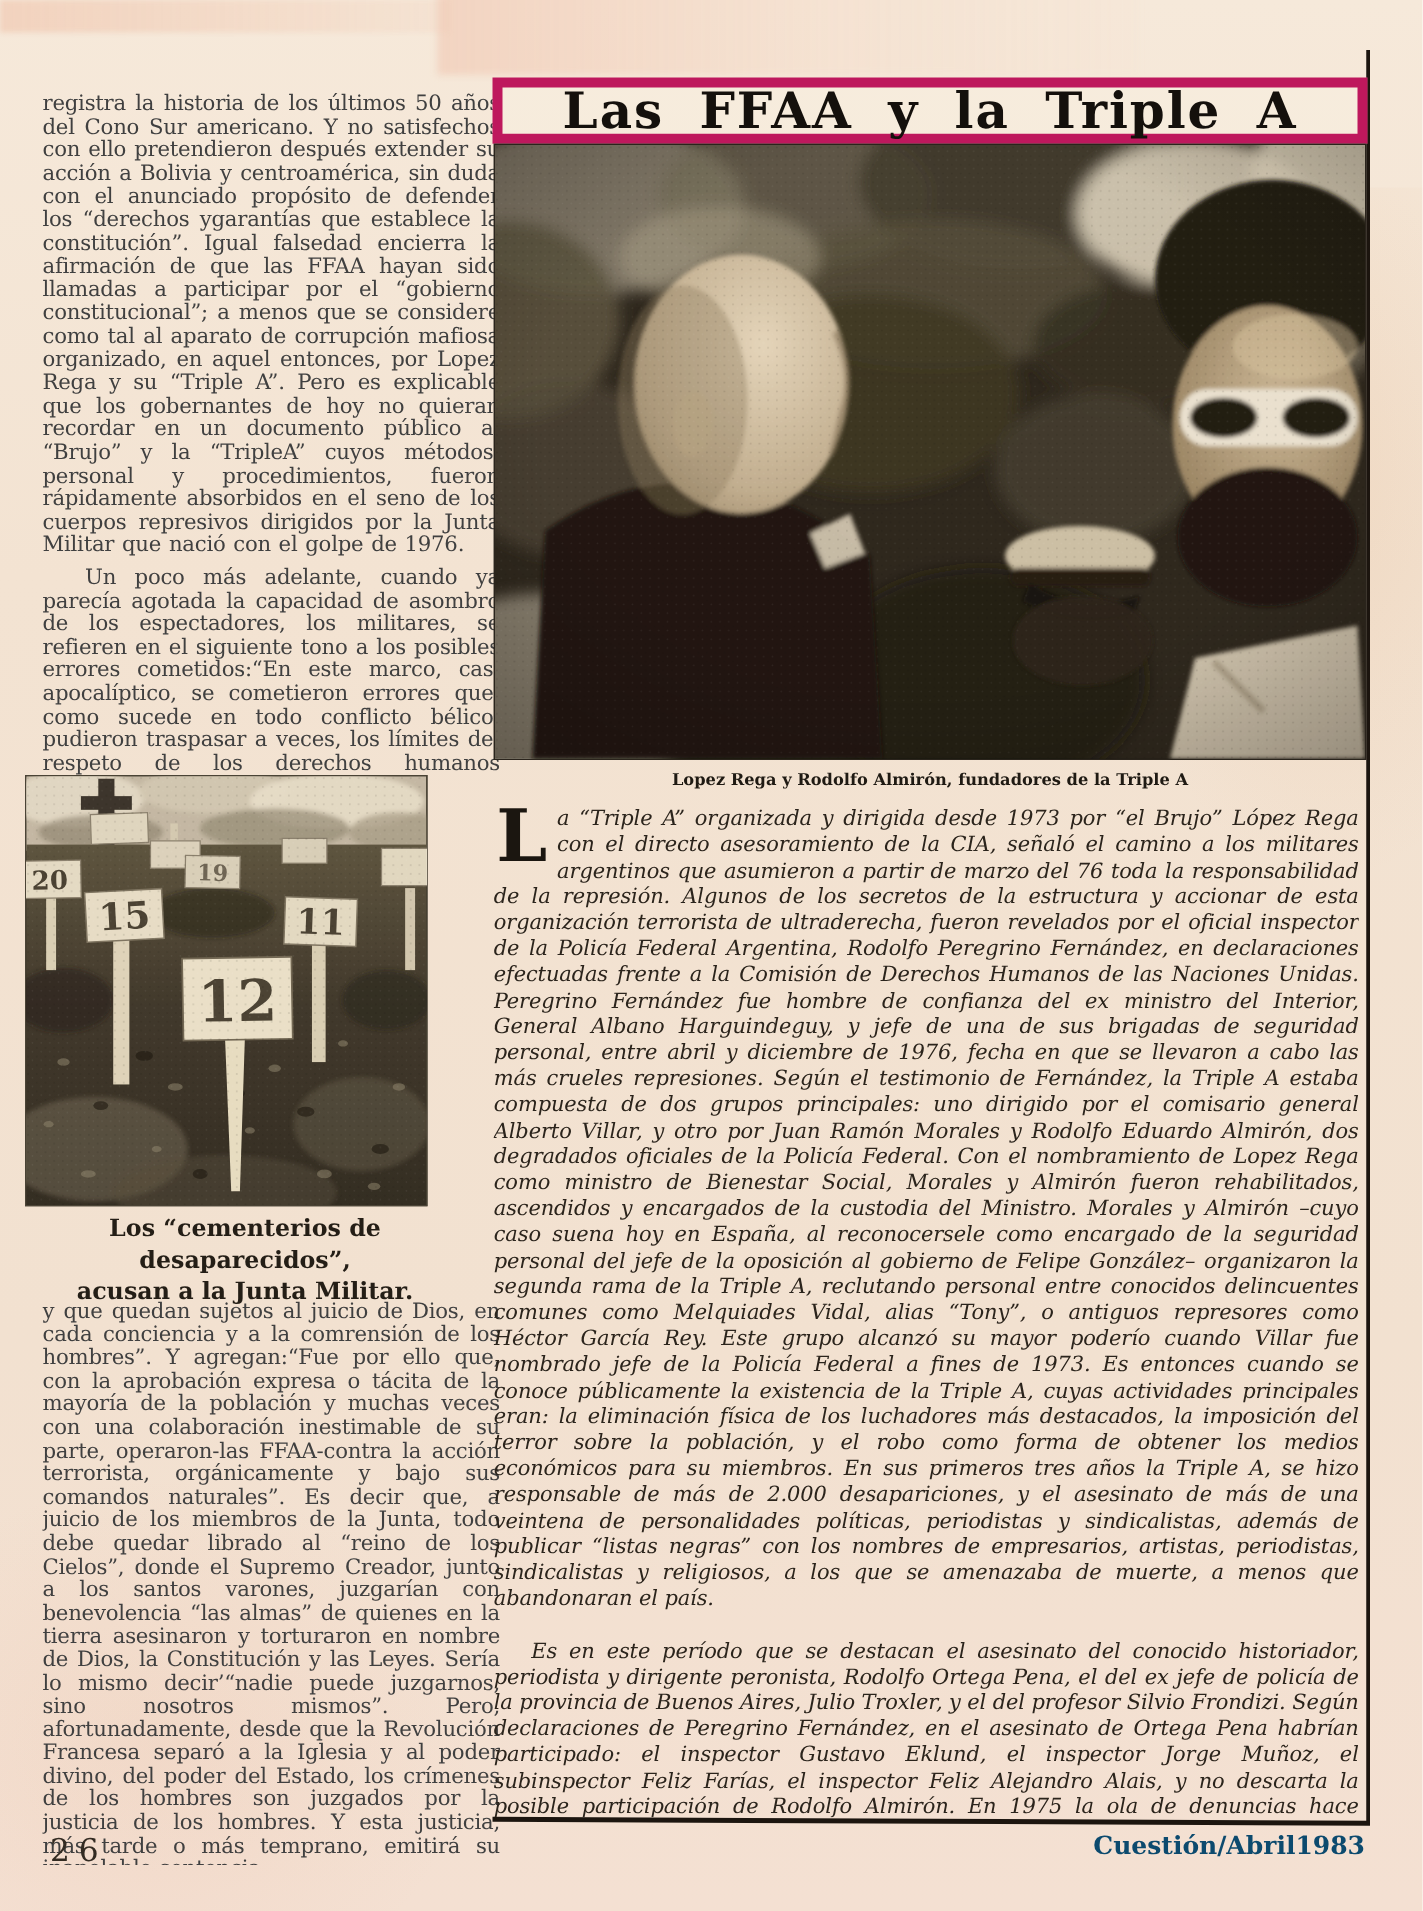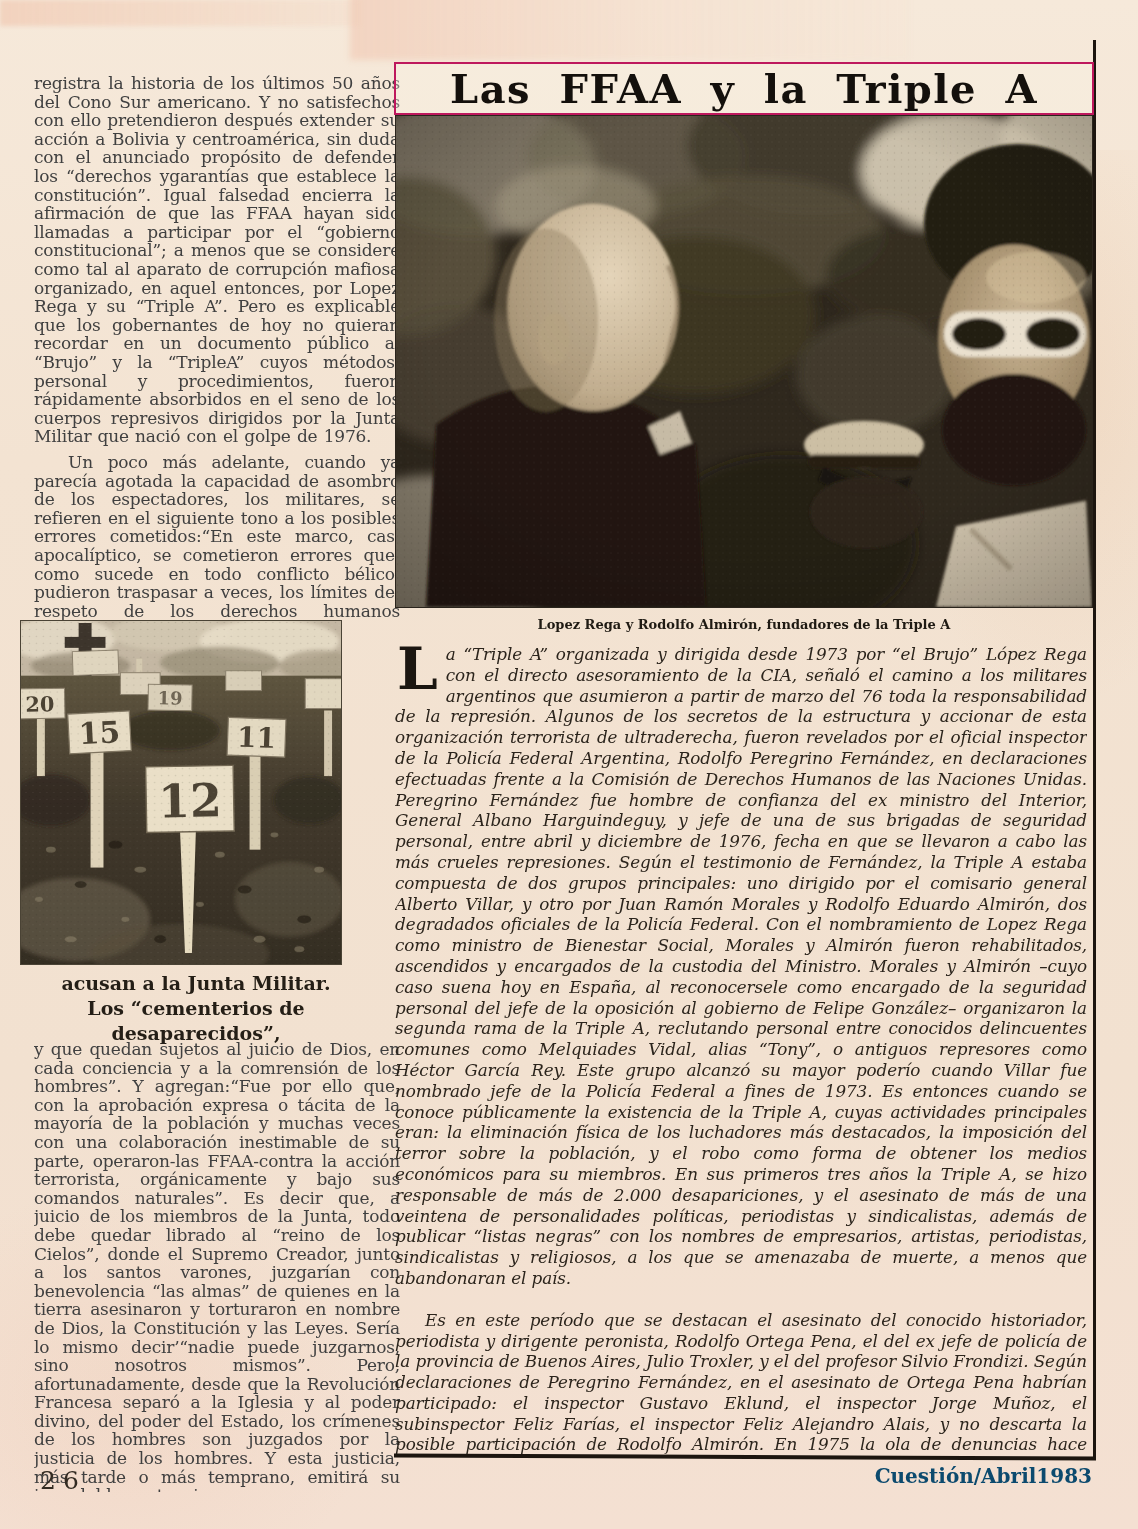--- a/index.html
+++ b/index.html
@@ -20,21 +20,21 @@
   #left-para-3{position:absolute;left:22px;top:1028px;width:366px;height:452px;}
 
   #cemetery-figure{position:absolute;left:20px;top:620px;width:322px;height:345px;border:1px solid #4a4335;box-sizing:border-box;background:#39342a;}
   #cemetery-figure svg{display:block;width:100%;height:100%;}
   .svgnum{font-family:"DejaVu Serif","Liberation Serif",serif;font-weight:bold;fill:#453f33;}
 
   #left-caption{position:absolute;left:10px;top:971px;width:372px;text-align:center;font-weight:bold;font-size:19px;line-height:25px;color:#241e16;}
 
   #page-number{position:absolute;left:40px;top:1466px;font-size:25px;letter-spacing:7px;color:#332b22;}
 
-  #headline-box{position:absolute;left:394px;top:62px;width:700px;height:53px;border:2px solid #be185d;box-sizing:border-box;display:flex;align-items:center;justify-content:center;background:rgba(250,243,230,.35);}
+  #headline-box{position:absolute;left:394px;top:62px;width:700px;height:53px;border:8px solid #be185d;box-sizing:border-box;display:flex;align-items:center;justify-content:center;background:rgba(250,243,230,.35);}
   #headline-text{font-size:40px;font-weight:bold;letter-spacing:1.5px;word-spacing:13px;color:#14100c;line-height:1;}
 
   #main-photo{position:absolute;left:395px;top:115px;width:698px;height:493px;border:1px solid #2a241c;box-sizing:border-box;background:#24211a;}
   #main-photo svg{display:block;width:100%;height:100%;}
 
   #right-caption{position:absolute;left:396px;top:612px;width:696px;text-align:center;font-weight:bold;font-size:13px;line-height:26px;color:#1f1a13;}
 
   #right-text{position:absolute;left:395px;top:644px;width:692px;height:810px;overflow:hidden;}
   .rbody{font-style:italic;font-size:16.8px;line-height:20.8px;text-align:justify;letter-spacing:-0.1px;color:#2b241c;margin:0;}
   #right-para-2{margin-top:21px;text-indent:30px;}
@@ -147,22 +147,22 @@
     <g transform="rotate(-1 170 179)">
       <rect x="126" y="146" width="88" height="66" fill="#efe7d1" stroke="#6f6756" stroke-width="1.4"></rect>
       <text class="svgnum" x="170" y="197" font-size="46" text-anchor="middle">12</text>
     </g>
     <rect x="0" y="0" width="322" height="345" fill="url(#cgrain)" opacity="0.5"></rect>
     <rect x="0" y="0" width="322" height="345" fill="#b07a4a" opacity="0.07"></rect>
   </svg>
 </div>
 
 <div id="left-caption">
+  <div>Los “cementerios de desaparecidos”,</div>
   <div>acusan a la Junta Militar.</div>
-  <div>Los “cementerios de desaparecidos”,</div>
 </div>
 
 <p class="lbody" id="left-para-3">y que quedan sujetos al juicio de Dios, en cada conciencia y a la comrensión de los hombres”. Y agregan:“Fue por ello que, con la aprobación expresa o tácita de la mayoría de la población y muchas veces con una colaboración inestimable de su parte, operaron-las FFAA-contra la acción terrorista, orgánicamente y bajo sus comandos naturales”. Es decir que, a juicio de los miembros de la Junta, todo debe quedar librado al “reino de los Cielos”, donde el Supremo Creador, junto a los santos varones, juzgarían con benevolencia “las almas” de quienes en la tierra asesinaron y torturaron en nombre de Dios, la Constitución y las Leyes. Sería lo mismo decir’“nadie puede juzgarnos, sino nosotros mismos”. Pero, afortunadamente, desde que la Revolución Francesa separó a la Iglesia y al poder divino, del poder del Estado, los crímenes de los hombres son juzgados por la justicia de los hombres. Y esta justicia, más tarde o más temprano, emitirá su inapelable sentencia.</p>
 
 <div id="page-number">26</div>
 
 <div id="right-rule"></div>
 
 <div id="headline-box">
   <span id="headline-text">Las FFAA y la Triple A</span>

